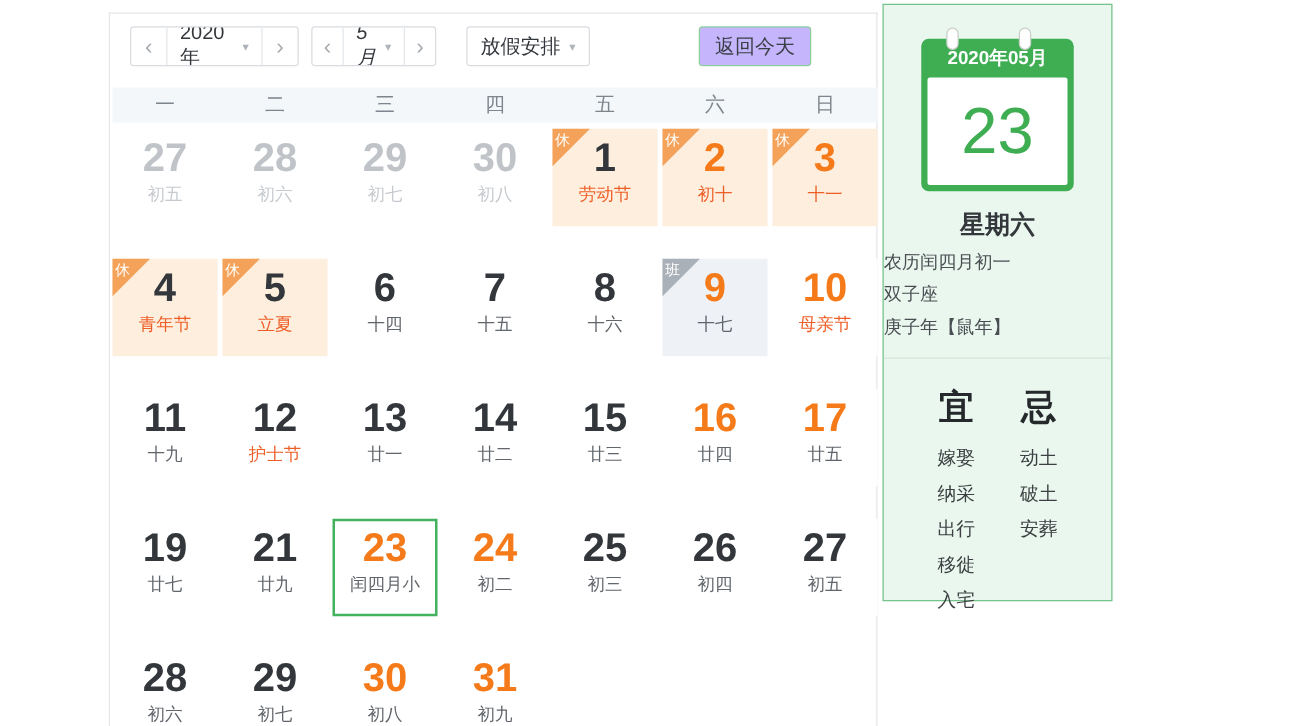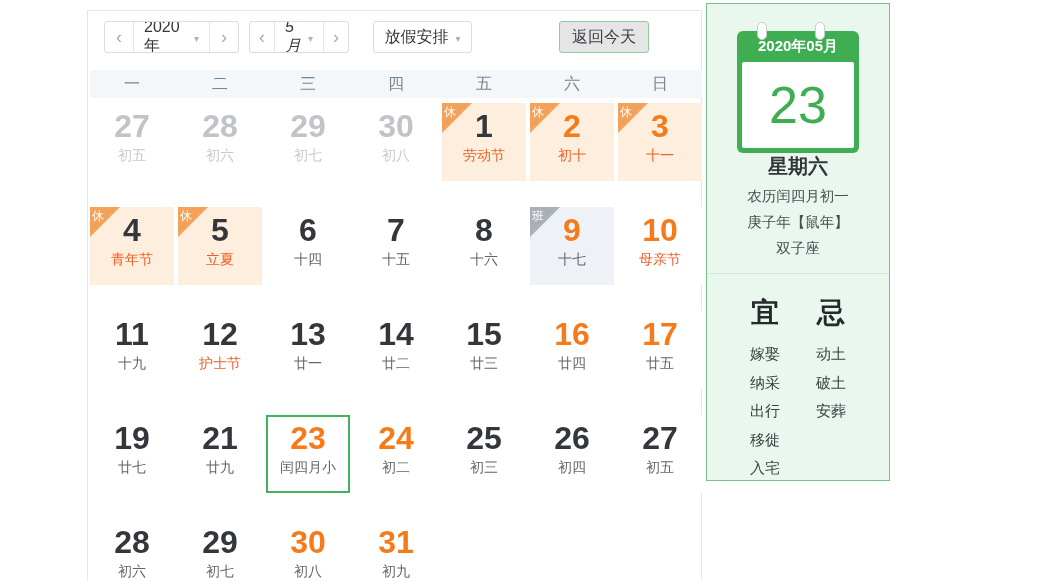--- a/index.html
+++ b/index.html
@@ -27,21 +27,21 @@
   .year-control { left:16px; width:135px; }
   .year-control .seg-mid { flex:1; }
   .month-control { left:161px; width:100px; }
   .month-control .seg-mid { flex:1;font-style:italic; }
   .flat-btn {
     position:absolute; top:0; height:32px; display:inline-flex; align-items:center; justify-content:center;
     border:1px solid #d9dce0; border-radius:3px; background:#fff; color:#33373c; font-size:16px; cursor:pointer;
   }
   .holiday-btn { left:285px; width:99px; }
   .today-btn {
-    left:471px; width:90px; border:1px solid #8bcf9b; background:#e5e5e5; color:#3a3f45;
+    left:471px; width:90px; border:1px solid #8bcf9b; background:#c4b5fd; color:#3a3f45;
   }
 
   .weekday-row {
     position:absolute; left:2px; top:59px; width:612px; height:28px;
     display:grid; grid-template-columns:repeat(7,84px); column-gap:4px;
     background:#f3f7f9; align-items:center;
   }
   .weekday-row span { text-align:center; color:#7e858d; font-size:16px; }
 
   .calendar-grid {
@@ -80,22 +80,22 @@
     position:absolute; top:-9px; width:10px; height:18px; background:#fff;
     border:1px solid #c9cec9; border-radius:5px;
   }
   .ring-left { left:20px; } .ring-right { left:78px; }
   .card-header { height:31px; display:flex; align-items:center; justify-content:center;
     color:#fff; font-size:15px; font-weight:700; }
   .card-body { background:#fff; height:86px; display:flex; align-items:center; justify-content:center;
     border-radius:2px; }
   .card-day { color:var(--card-green,#3fae53); font-size:52px; font-weight:500; line-height:1; }
 
-  .panel-weekday { text-align:center; font-size:20px; font-weight:700; color:#33363a; }
-  .panel-line { margin-top:7px; text-align:center; font-size:14.5px; color:#4a4e52; }
+  .panel-weekday { margin-top:13px; text-align:center; font-size:20px; font-weight:700; color:#33363a; }
+  .panel-line { margin-top:7px; font-size:14.5px; color:#4a4e52; }
   .panel-divider { margin-top:15px; border-top:1px solid #d4e8da; width:100%; }
 
   .yiji { display:flex; justify-content:center; gap:36px; margin-top:20px; }
   .yiji-col { display:flex; flex-direction:column; align-items:center; }
   .yiji-title { font-size:28px; font-weight:700; color:#26292c; margin-bottom:8px; }
   .yiji-item { font-size:15px; color:#3c4043; line-height:28.5px; }
 </style>
 </head>
 <body>
 
@@ -301,22 +301,22 @@
       <span class="card-ring ring-left"></span>
       <span class="card-ring ring-right"></span>
       <div class="card-header">2020年05月</div>
       <div class="card-body">
         <span class="card-day">23</span>
       </div>
     </div>
 
     <div class="panel-weekday">星期六</div>
     <div class="panel-line">农历闰四月初一</div>
+    <div class="panel-line">双子座</div>
     <div class="panel-line">庚子年【鼠年】</div>
-    <div class="panel-line">双子座</div>
 
     <div class="panel-divider"></div>
 
     <div class="yiji">
       <div class="yiji-col">
         <div class="yiji-title">宜</div>
       <div class="yiji-item">嫁娶</div>
           <div class="yiji-item">纳采</div>
           <div class="yiji-item">出行</div>
           <div class="yiji-item">移徙</div>

